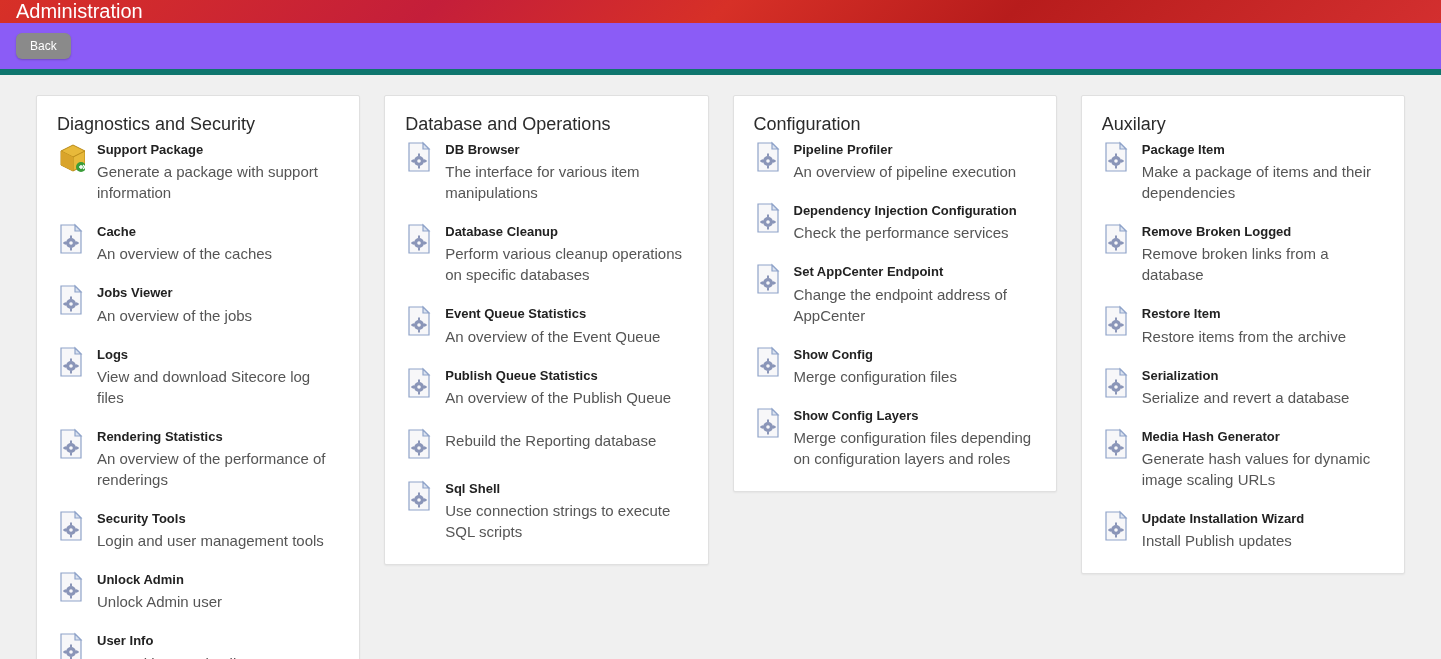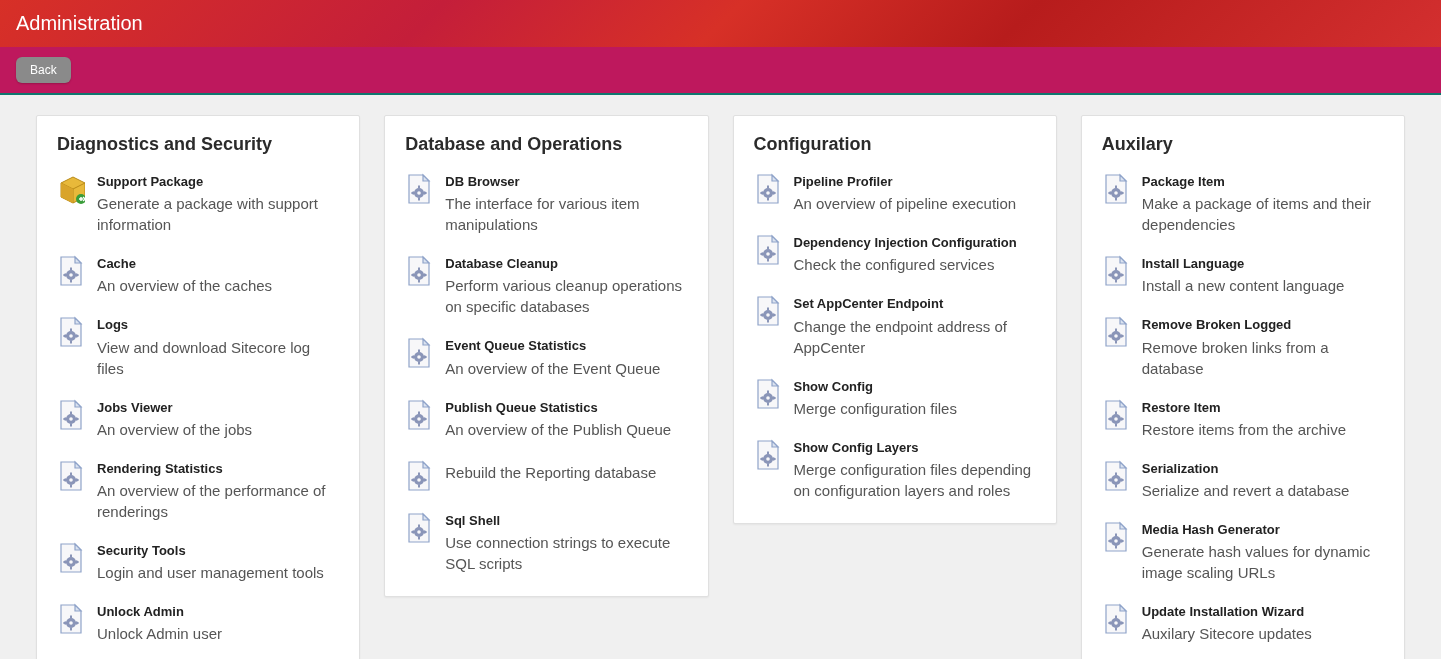--- a/index.html
+++ b/index.html
@@ -5,28 +5,28 @@
   * { box-sizing: border-box; margin: 0; padding: 0; }
   body {
     font-family: Arial, Helvetica, sans-serif;
     background: #f0f0f0;
     color: #333;
     font-size: 13px;
   }
   .header {
     background: linear-gradient(135deg, #d73027 0%, #c41e3a 30%, #d73027 50%, #b71c1c 70%, #d32f2f 100%);
     color: #fff;
-    padding: 12px 16px;
+    padding: 0 16px;
     font-size: 20px;
     font-weight: 400;
   }
   .toolbar {
-    background: #be185d;
+    background: #8b5cf6;
     padding: 10px 16px;
-    border-bottom: 2px solid #0f766e;
+    border-bottom: 6px solid #0f766e;
   }
   .back-btn {
     display: inline-block;
     background: #8a8a8a;
     color: #fff;
     border: none;
     padding: 6px 14px;
     border-radius: 6px;
     font-size: 12px;
     cursor: pointer;
@@ -42,23 +42,23 @@
     background: #fff;
     border: 1px solid #e0e0e0;
     border-radius: 2px;
     padding: 18px 20px 22px 20px;
     flex: 1 1 0;
     min-width: 0;
     box-shadow: 0 1px 2px rgba(0,0,0,0.05);
   }
   .card-title {
     font-size: 18px;
-    font-weight: 700;
+    font-weight: 400;
     color: #2b2b2b;
-    margin-bottom: 18px;
+    margin-bottom: 6px;
   }
   .item {
     display: flex;
     align-items: flex-start;
     gap: 12px;
     margin-bottom: 20px;
     cursor: pointer;
   }
   .item:last-child { margin-bottom: 0; }
   .item-icon {
@@ -134,33 +134,33 @@
           <div class="item-desc">An overview of the caches</div>
         </div>
       </div>
       <div class="item">
         <div class="item-icon">
           <svg width="28" height="32" viewBox="0 0 28 32">
             <use href="#icon-file-gear"></use>
           </svg>
         </div>
         <div class="item-body">
+          <div class="item-title">Jobs Viewer</div>
+          <div class="item-desc">An overview of the jobs</div>
+        </div>
+      </div>
+      <div class="item">
+        <div class="item-icon">
+          <svg width="28" height="32" viewBox="0 0 28 32">
+            <use href="#icon-file-gear"></use>
+          </svg>
+        </div>
+        <div class="item-body">
           <div class="item-title">Logs</div>
           <div class="item-desc">View and download Sitecore log files</div>
-        </div>
-      </div>
-      <div class="item">
-        <div class="item-icon">
-          <svg width="28" height="32" viewBox="0 0 28 32">
-            <use href="#icon-file-gear"></use>
-          </svg>
-        </div>
-        <div class="item-body">
-          <div class="item-title">Jobs Viewer</div>
-          <div class="item-desc">An overview of the jobs</div>
         </div>
       </div>
       <div class="item">
         <div class="item-icon">
           <svg width="28" height="32" viewBox="0 0 28 32">
             <use href="#icon-file-gear"></use>
           </svg>
         </div>
         <div class="item-body">
           <div class="item-title">Rendering Statistics</div>
@@ -283,21 +283,21 @@
         </div>
       </div>
       <div class="item">
         <div class="item-icon">
           <svg width="28" height="32" viewBox="0 0 28 32">
             <use href="#icon-file-gear"></use>
           </svg>
         </div>
         <div class="item-body">
           <div class="item-title">Dependency Injection Configuration</div>
-          <div class="item-desc">Check the configured services</div>
+          <div class="item-desc">Check the performance services</div>
         </div>
       </div>
       <div class="item">
         <div class="item-icon">
           <svg width="28" height="32" viewBox="0 0 28 32">
             <use href="#icon-file-gear"></use>
           </svg>
         </div>
         <div class="item-body">
           <div class="item-title">Set AppCenter Endpoint</div>
@@ -340,31 +340,20 @@
           <div class="item-desc">Make a package of items and their dependencies</div>
         </div>
       </div>
       <div class="item">
         <div class="item-icon">
           <svg width="28" height="32" viewBox="0 0 28 32">
             <use href="#icon-file-gear"></use>
           </svg>
         </div>
         <div class="item-body">
-          <div class="item-title">Install Language</div>
-          <div class="item-desc">Install a new content language</div>
-        </div>
-      </div>
-      <div class="item">
-        <div class="item-icon">
-          <svg width="28" height="32" viewBox="0 0 28 32">
-            <use href="#icon-file-gear"></use>
-          </svg>
-        </div>
-        <div class="item-body">
           <div class="item-title">Remove Broken Logged</div>
           <div class="item-desc">Remove broken links from a database</div>
         </div>
       </div>
       <div class="item">
         <div class="item-icon">
           <svg width="28" height="32" viewBox="0 0 28 32">
             <use href="#icon-file-gear"></use>
           </svg>
         </div>
@@ -396,21 +385,21 @@
         </div>
       </div>
       <div class="item">
         <div class="item-icon">
           <svg width="28" height="32" viewBox="0 0 28 32">
             <use href="#icon-file-gear"></use>
           </svg>
         </div>
         <div class="item-body">
           <div class="item-title">Update Installation Wizard</div>
-          <div class="item-desc">Auxilary Sitecore updates</div>
+          <div class="item-desc">Install Publish updates</div>
         </div>
       </div>
     </div>
   </div>
 
 <svg width="0" height="0" style="position:absolute">
   <defs>
     <g id="icon-file-gear">
       <path class="fi-page" d="M4 2 h14 l6 6 v22 h-20 z"></path>
       <path class="fi-fold" d="M18 2 v6 h6 z"></path>

